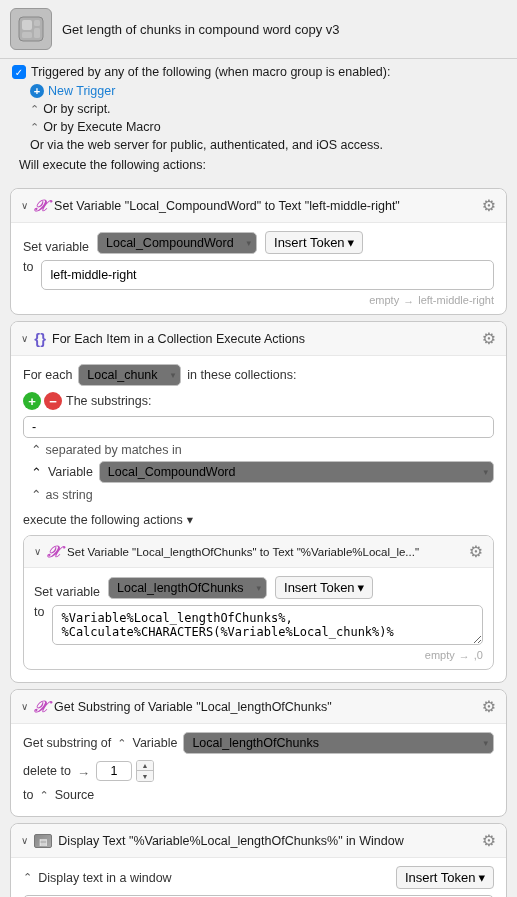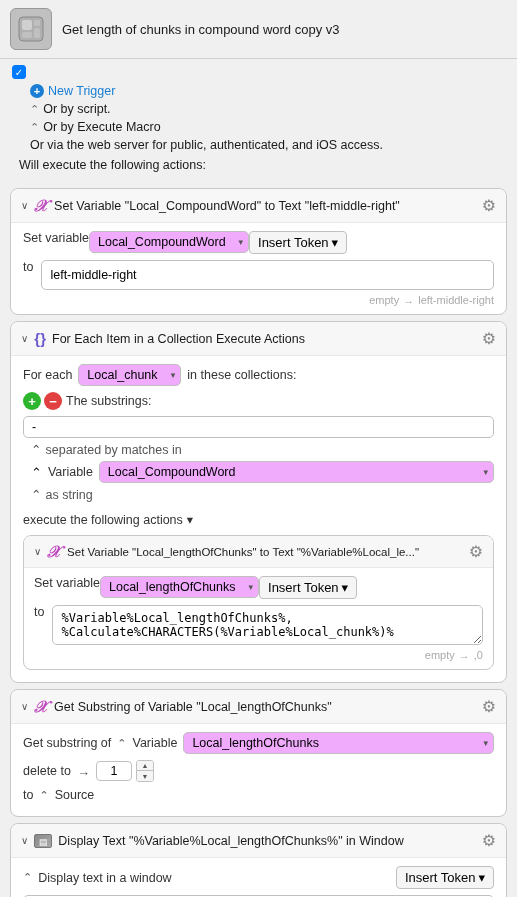--- a/index.html
+++ b/index.html
@@ -169,35 +169,36 @@
       font-size: 16px;
       cursor: pointer;
     }
     .action-body {
       padding: 8px 12px;
     }
 
     
     .set-var-row {
       display: flex;
-      align-items: flex-start;
+      align-items: flex-end;
+      gap: 8px;
       margin-bottom: 6px;
     }
     .label-text {
       font-size: 12.5px;
       color: #333;
       white-space: nowrap;
     }
     .dropdown-wrapper {
       position: relative;
       display: inline-flex;
       align-items: center;
     }
     .dropdown-wrapper select {
-      background: #f0abfc;
+      background: #737373;
       border: 1px solid #c0c0c0;
       border-radius: 5px;
       padding: 3px 22px 3px 8px;
       font-size: 12.5px;
       appearance: none;
       -webkit-appearance: none;
       cursor: pointer;
     }
     .dropdown-arrow {
       position: absolute;
@@ -472,20 +473,21 @@
       </svg>
     </div>
     <span class="header-title">Get length of chunks in compound word copy v3</span>
   </div>
 
   <div class="trigger-section">
     <div class="trigger-row">
       <div class="checkbox-blue">
         <span>✓</span>
       </div>
+      <span class="trigger-label">Triggered by any of the following (when macro group is enabled):</span>
     </div>
     <div class="new-trigger-btn">
       <div class="plus-circle">+</div>
       <span>New Trigger</span>
     </div>
     <div class="trigger-sub-item">
       <span class="arrow-icon">⌃</span>
       <span>Or by script.</span>
     </div>
     <div class="trigger-sub-item">

